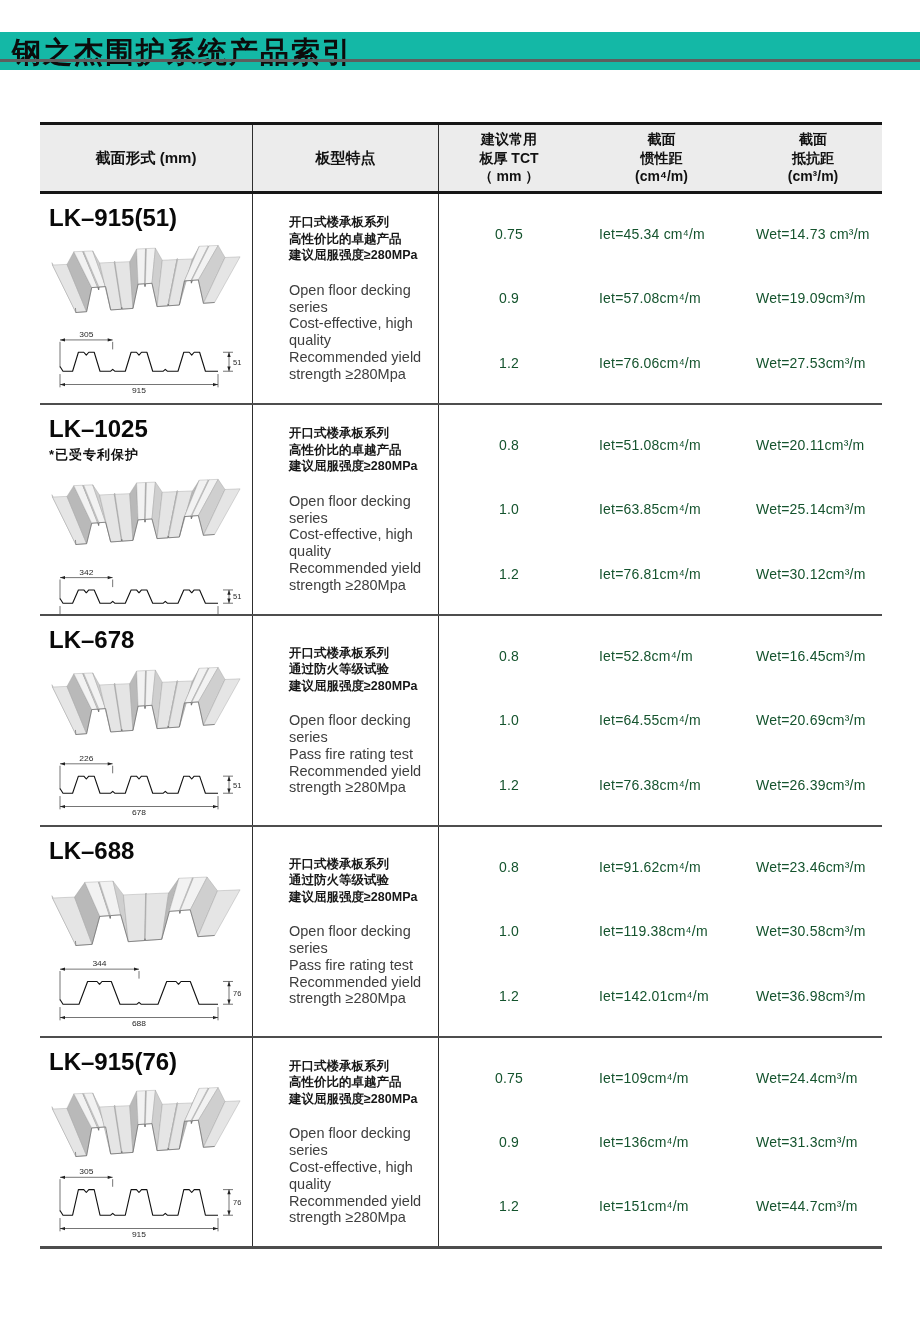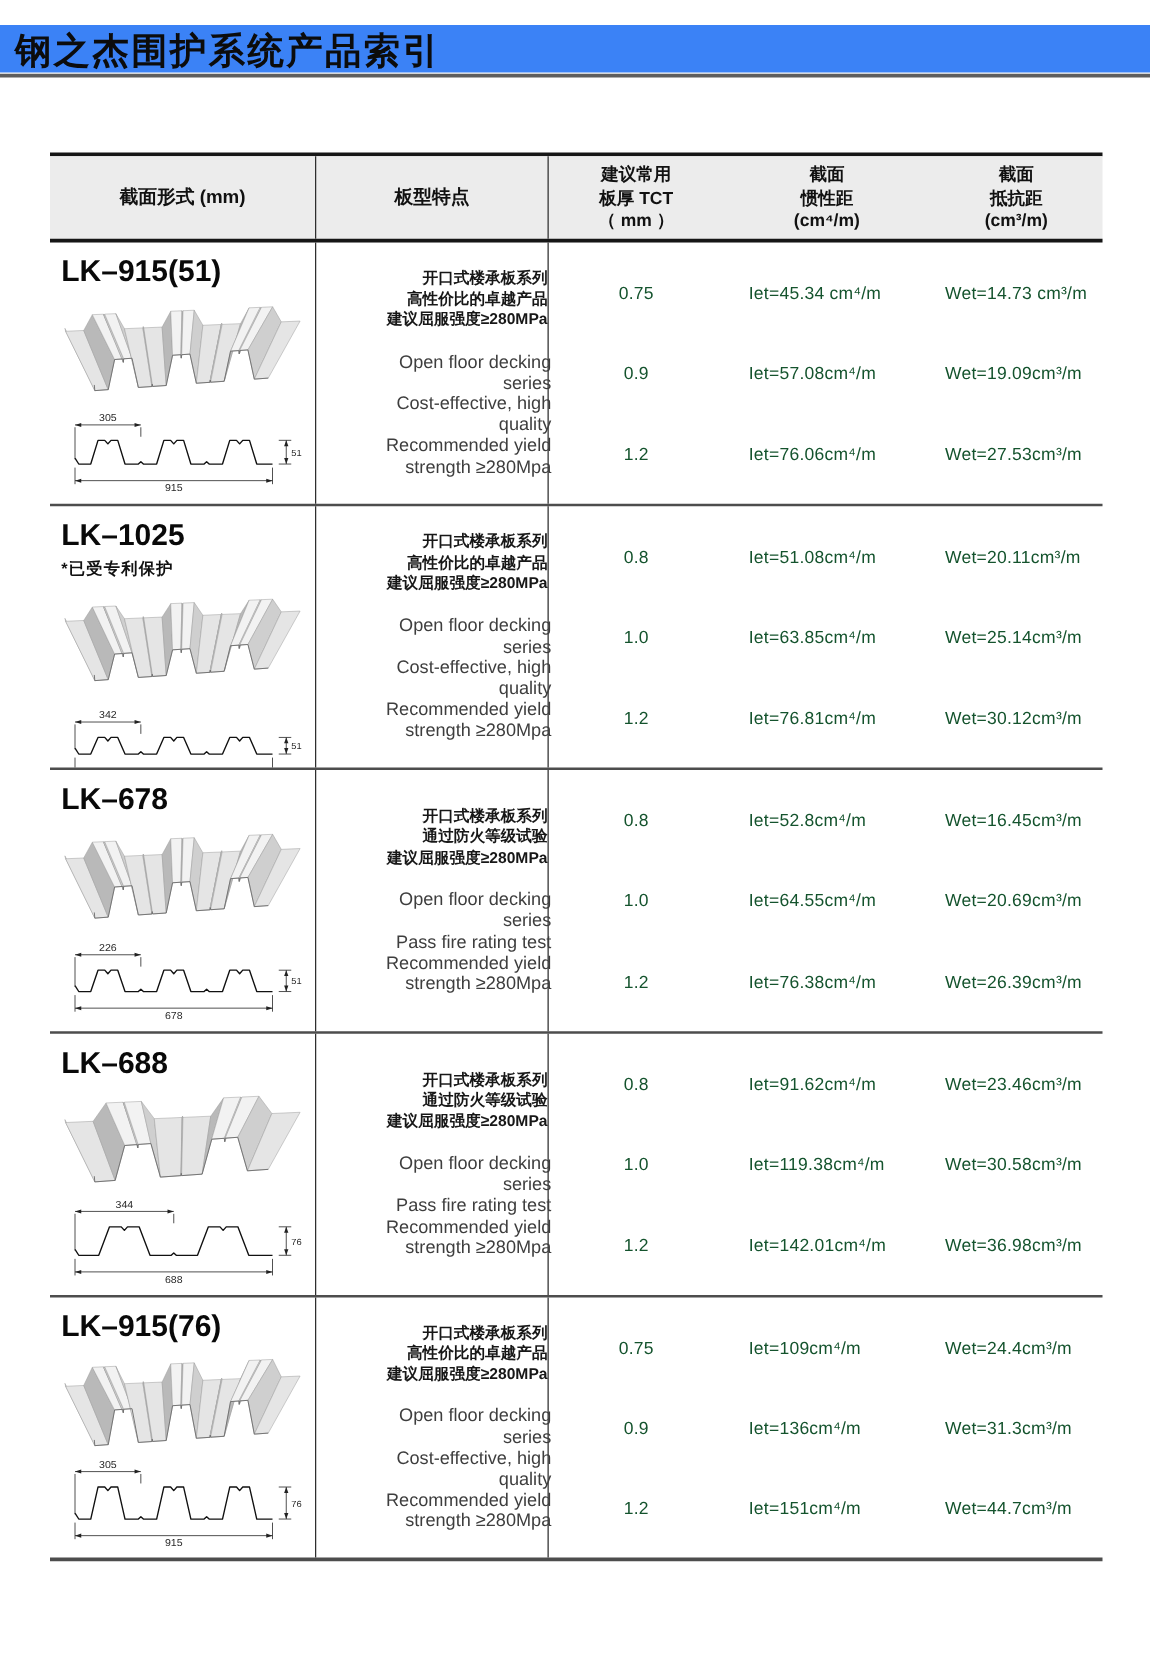--- a/index.html
+++ b/index.html
@@ -1,21 +1,21 @@
 <!DOCTYPE html>
 <html><head>
 <meta charset="utf-8">
 <style>
   html,body{margin:0;padding:0;background:#fff;}
   body{width:920px;height:1324px;position:relative;overflow:hidden;
        font-family:"Liberation Sans","DejaVu Sans",sans-serif;color:#111;}
   .page{position:absolute;inset:0;}
 
   
-  .header-band{position:absolute;top:20px;left:0;right:0;height:38px;background:#3b82f6;padding-left:40px;}
+  .header-band{position:absolute;top:32px;left:0;right:0;height:38px;background:#14b8a6;padding-left:40px;}
   .title{position:absolute;left:12px;top:1px;font-size:29px;font-weight:bold;color:#0c0c0c;
          letter-spacing:2px;white-space:nowrap;}
   .header-rule{position:absolute;top:59px;left:0;right:0;height:3px;background:#5e5e5e;}
   .subtitle{position:absolute;top:64px;left:13px;font-size:13px;font-weight:bold;
             letter-spacing:5px;color:#7b7b7b;white-space:nowrap;}
 
   
   .ptable{position:absolute;top:122px;left:40px;width:842px;border-top:3px solid #161616;}
   .thead{display:flex;height:66px;background:#ececec;border-bottom:3px solid #161616;}
   .th{box-sizing:border-box;display:flex;flex-direction:column;justify-content:center;
@@ -25,21 +25,21 @@
   .th3{width:140px;font-size:14px;}
   .th4{width:165px;font-size:14px;}
   .th5{flex:1;font-size:14px;}
 
   .row{display:flex;height:211px;box-sizing:border-box;border-bottom:2px solid #4d4d4d;}
   .row:last-child{border-bottom:3px solid #4d4d4d;}
   .cell{box-sizing:border-box;}
   .cell-shape{width:213px;border-right:1px solid #2e2e2e;position:relative;
               padding:6px 0 0 6px;overflow:hidden;}
   .cell-feat{width:186px;border-right:1px solid #2e2e2e;display:flex;flex-direction:column;
-             justify-content:center;padding-left:36px;text-align:right;}
+             justify-content:center;padding-left:36px;}
   .cell-specs{flex:1;display:flex;flex-direction:column;justify-content:space-around;
               padding:8px 0;}
   .spec-line{display:flex;align-items:center;font-size:14px;color:#14532d;letter-spacing:.2px;}
   .spec-tct{width:140px;text-align:center;}
   .spec-iet{width:165px;padding-left:20px;box-sizing:border-box;}
   .spec-wet{flex:1;padding-left:12px;}
 
   .model{font-size:24px;font-weight:bold;color:#090909;margin:4px 0 0 3px;white-space:nowrap;}
   .note{font-size:13px;font-weight:bold;color:#111;letter-spacing:1px;margin:3px 0 0 3px;}
   .note:empty{display:none;}

